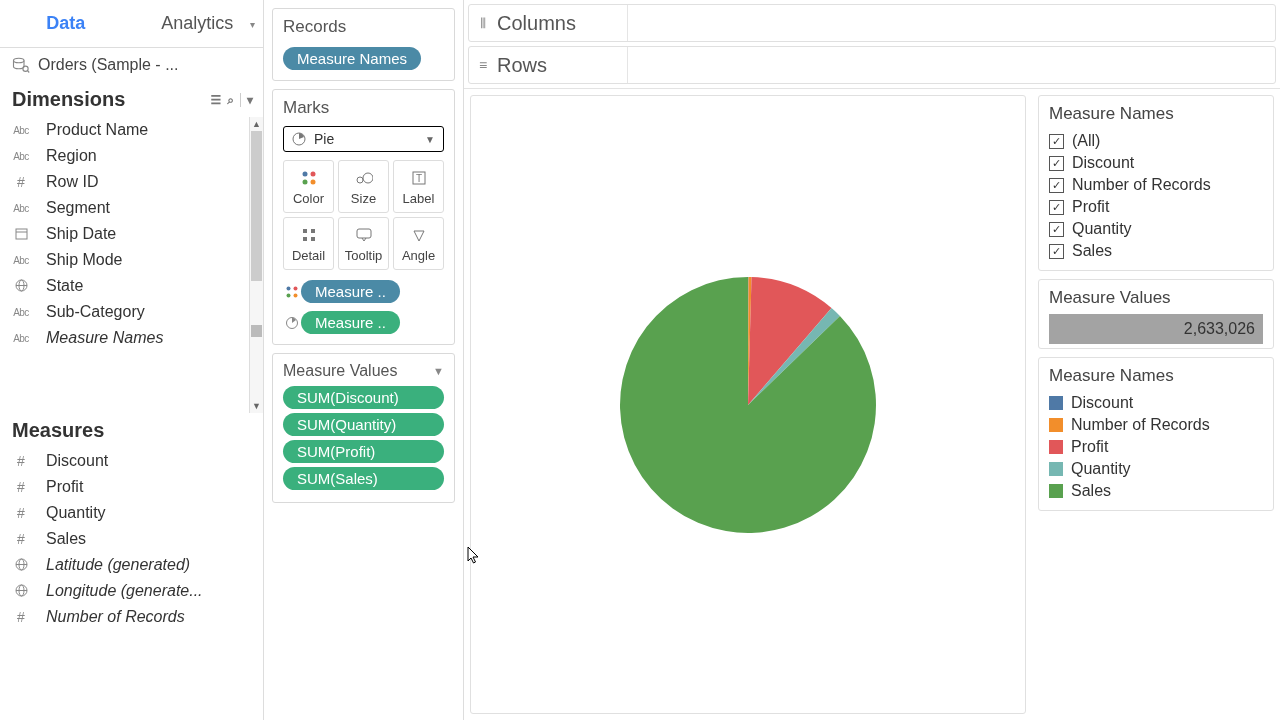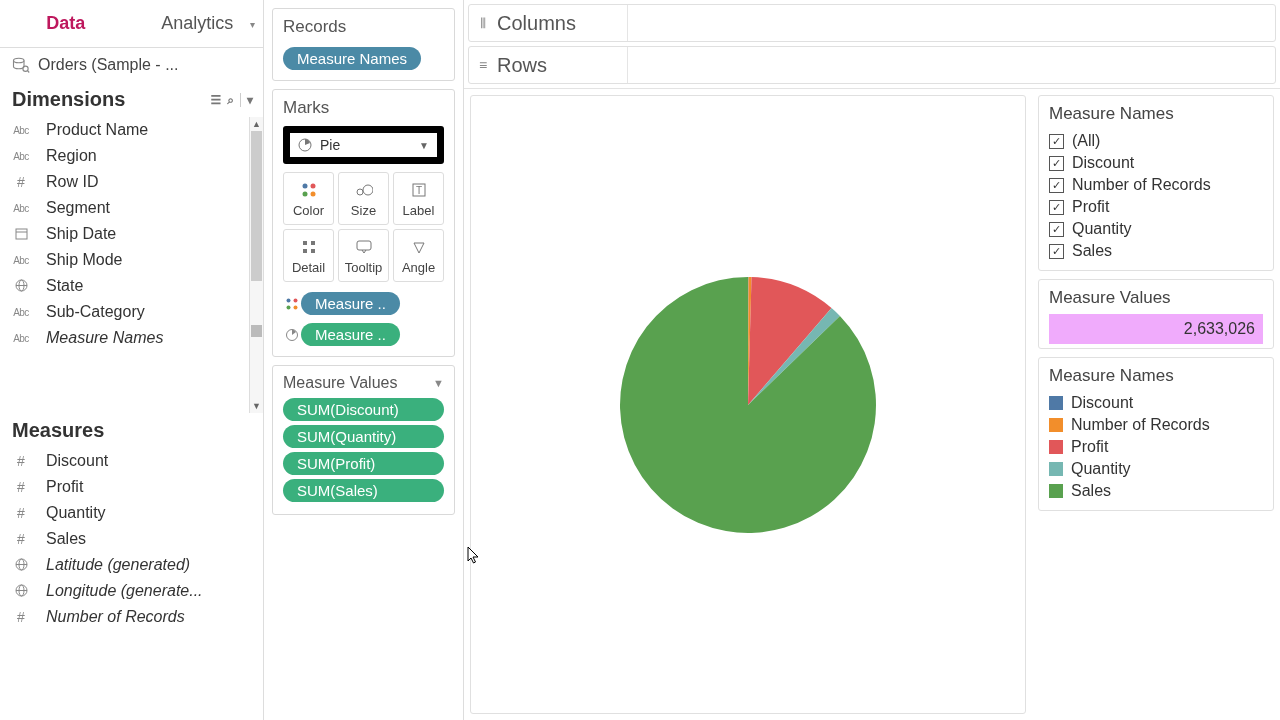--- a/index.html
+++ b/index.html
@@ -3,21 +3,21 @@
 <meta charset="utf-8">
 <style>
   * { box-sizing: border-box; margin: 0; padding: 0; font-family: "Segoe UI", Arial, sans-serif; }
   body { width: 1280px; height: 720px; background: #fff; color: #333; font-size: 14px; overflow: hidden; }
   .app { display: flex; width: 100%; height: 100%; }
 
   
   .sidebar { width: 264px; border-right: 1px solid #ddd; display: flex; flex-direction: column; }
   .tabs { display: flex; border-bottom: 1px solid #ddd; height: 48px; }
   .tab { flex: 1; display: flex; align-items: center; justify-content: center; font-size: 18px; color: #555; cursor: pointer; position: relative; }
-  .tab.active { font-weight: bold; color: #be185d; }
+  .tab.active { font-weight: bold; color: #3b82f6; }
   .tab-dropdown { position: absolute; right: 8px; top: 50%; transform: translateY(-50%); color: #888; font-size: 10px; }
   .datasource { display: flex; align-items: center; gap: 8px; padding: 8px 12px; font-size: 16px; color: #444; }
   .datasource-icon { width: 18px; height: 18px; }
 
   .section-header { display: flex; align-items: center; justify-content: space-between; padding: 6px 10px 6px 12px; font-size: 20px; font-weight: 600; color: #333; }
   .section-header .tools { display: flex; gap: 6px; color: #777; font-size: 12px; align-items: center; }
   .section-header .dd { border-left: 1px solid #ccc; padding-left: 6px; }
 
   .field-list { position: relative; flex: 0 0 auto; }
   .field { display: flex; align-items: center; gap: 16px; padding: 4px 12px; font-size: 16px; color: #333; cursor: pointer; white-space: nowrap; overflow: hidden; }
@@ -32,21 +32,21 @@
 
   
   .shelves { width: 200px; border-right: 1px solid #ddd; padding: 8px; display: flex; flex-direction: column; gap: 8px; }
   .card { border: 1px solid #d9d9d9; border-radius: 3px; padding: 8px 10px; }
   .card-title { font-size: 17px; color: #555; margin-bottom: 8px; }
 
   .pill { display: inline-flex; align-items: center; border-radius: 14px; padding: 3px 14px; font-size: 15px; color: #fff; margin: 2px 0; cursor: pointer; max-width: 100%; overflow: hidden; white-space: nowrap; }
   .pill.blue { background: #4b8aa6; }
   .pill.green { background: #3ab07d; }
 
-  .marktype { display: flex; align-items: center; gap: 8px; border: 7px solid #000000; border-radius: 3px; padding: 4px 8px; margin-bottom: 8px; cursor: pointer; position: relative; }
+  .marktype { display: flex; align-items: center; gap: 8px; border: 1px solid #000000; border-radius: 3px; padding: 4px 8px; margin-bottom: 8px; cursor: pointer; position: relative; }
   .marktype .dd { margin-left: auto; color: #666; font-size: 10px; }
 
   .markgrid { display: grid; grid-template-columns: repeat(3, 1fr); gap: 4px; margin-bottom: 8px; }
   .markcell { border: 1px solid #ddd; border-radius: 3px; padding: 6px 2px; text-align: center; cursor: pointer; font-size: 13px; color: #444; }
   .markcell .glyph { height: 22px; display: flex; align-items: center; justify-content: center; font-size: 16px; color: #777; margin-bottom: 2px; }
 
   .pillrow { display: flex; align-items: center; margin-top: 4px; }
   .pillrow .lead { width: 18px; display: flex; justify-content: center; color: #888; }
 
   .mv-card .pill { display: block; margin: 4px 0; }
@@ -62,21 +62,21 @@
 
   .canvas-wrap { flex: 1; display: flex; }
   .canvas { flex: 1; border: 1px solid #e0e0e0; border-radius: 3px; margin: 6px; position: relative; display: flex; align-items: center; justify-content: center; }
 
   .sidepanel { width: 248px; padding: 6px; display: flex; flex-direction: column; gap: 8px; }
   .panel { border: 1px solid #e0e0e0; border-radius: 3px; padding: 8px 10px; }
   .panel-title { font-size: 17px; color: #444; margin-bottom: 6px; }
   .checkrow { display: flex; align-items: center; gap: 8px; font-size: 16px; padding: 2px 0; cursor: pointer; }
   .cb { width: 15px; height: 15px; border: 1.5px solid #555; display: inline-flex; align-items: center; justify-content: center; font-size: 11px; color: #333; }
 
-  .valuebar { background: #f0abfc; padding: 6px 8px; text-align: right; font-size: 16px; }
+  .valuebar { background: #a3a3a3; padding: 6px 8px; text-align: right; font-size: 16px; }
 
   .legendrow { display: flex; align-items: center; gap: 8px; font-size: 16px; padding: 2px 0; }
   .swatch { width: 14px; height: 14px; }
 
   .cursor { position: absolute; width: 14px; height: 20px; pointer-events: none; }
 </style>
 </head>
 <body>
 
 <div class="app">

